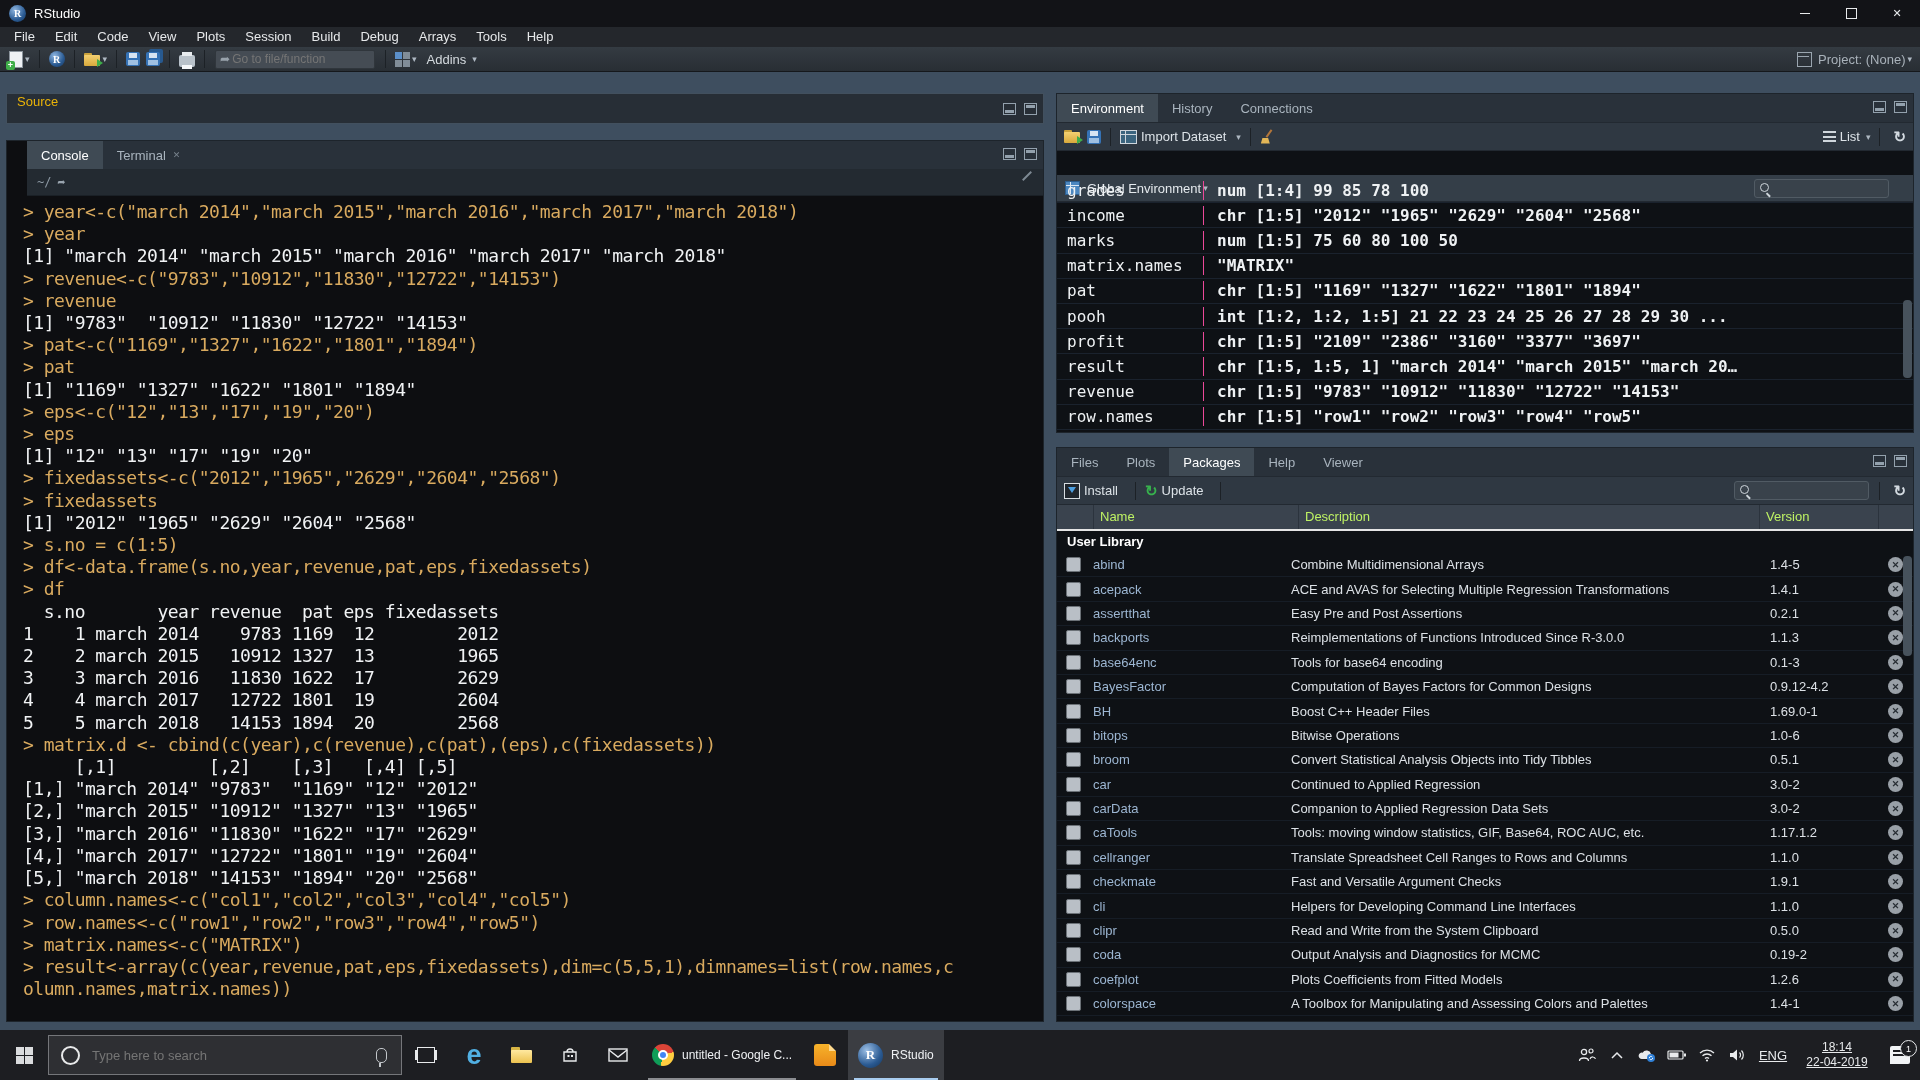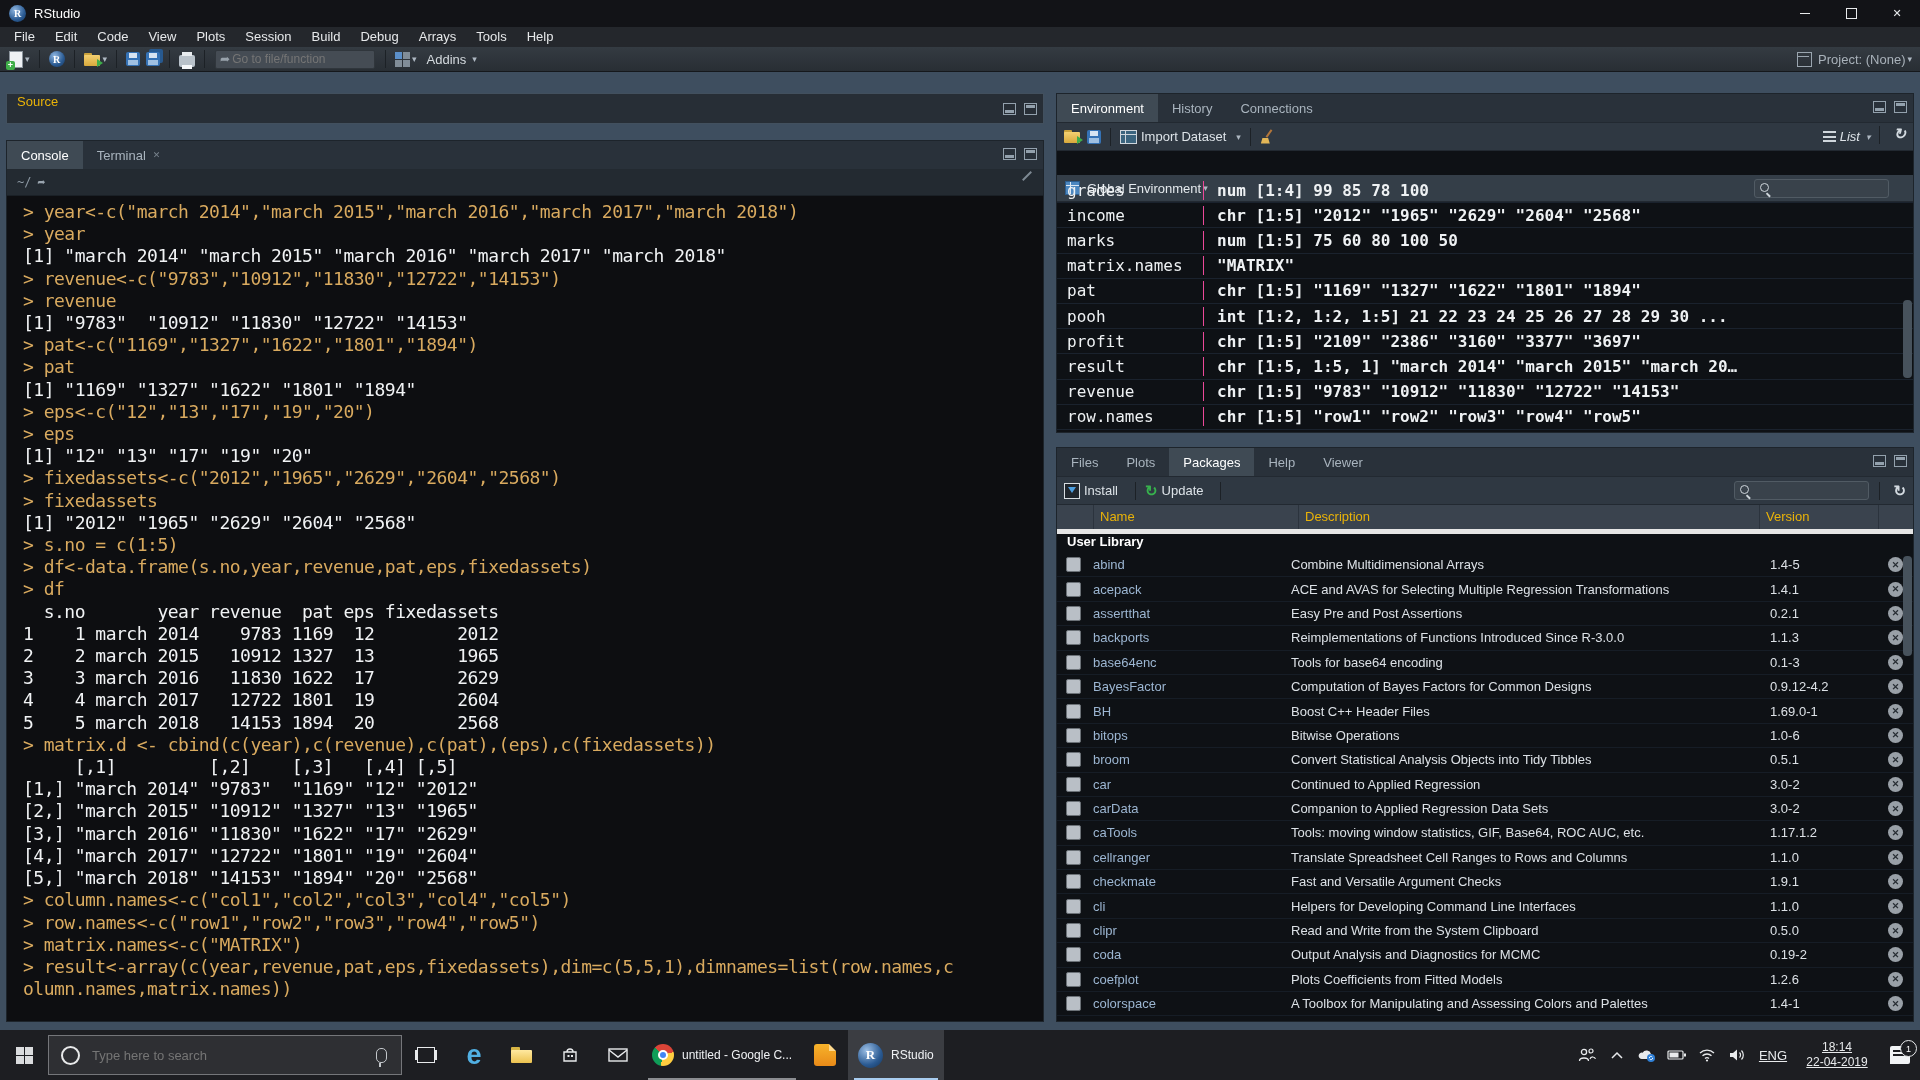--- a/index.html
+++ b/index.html
@@ -46,41 +46,41 @@
   .ptoolbar{height:27px;background:#2f3842;border-top:1px solid #222931;border-bottom:1px solid #222931;
             display:flex;align-items:center;position:relative;font-size:13px;color:#dde3e8;}
   .searchbox{height:17px;background:#39424b;border:1px solid #515b64;border-radius:3px;
              display:flex;align-items:center;padding:0 4px;}
   .searchbox input{background:transparent;border:none;outline:none;width:108px;color:#cfd6dc;font-size:12px;}
   .refresh{font-size:15px;color:#d3dae0;font-weight:bold;margin:0 7px;line-height:1;}
   
   .source-pane{left:6px;top:93px;width:1038px;height:31px;background:#272e36;border:1px solid #42505e;
                display:flex;align-items:flex-start;color:#eab308;font-size:13px;padding-left:10px;box-sizing:border-box;position:absolute;}
   
-  .console-pane{left:6px;top:140px;width:1038px;height:882px;background:#0d0e11;}
+  .console-pane{left:6px;top:140px;width:1038px;height:882px;background:#0d0e11;padding-left:20px;}
   .pathrow{height:26px;background:#232a31;border-bottom:1px solid #1a2026;display:flex;align-items:center;
            color:#8d99a4;font-size:12px;padding-left:10px;font-family:"DejaVu Sans Mono",monospace;position:relative;}
   .console-body{position:absolute;left:0;top:54px;right:0;bottom:0;overflow:hidden;padding:6px 0 0 16px;}
   .cline{white-space:pre;font-family:"DejaVu Sans Mono",monospace;font-size:18px;line-height:22.2px;letter-spacing:-0.5px;}
   .cline.cmd{color:#d9aa5f;}
   .cline.out{color:#f1f3f5;}
   
   .env-pane{left:1056px;top:93px;width:858px;height:340px;background:#0e1115;}
   .envgrid{position:absolute;left:0;top:84px;right:0;bottom:0;overflow:hidden;}
   .envrow{display:flex;height:24.2px;border-bottom:1px solid #1a222d;align-items:center;
           font-family:"DejaVu Sans Mono",monospace;font-size:16px;color:#eef1f3;}
   .envrow .n{width:136px;padding-left:10px;flex:none;overflow:hidden;}
   .envrow .v{flex:1;border-left:1px solid #ec4899;padding-left:13px;white-space:pre;overflow:hidden;font-weight:bold;}
   .globalrow{height:26px;background:#343e48;border-bottom:1px solid #222931;display:flex;align-items:center;
              color:#e4e9ed;font-size:13px;position:relative;margin-top:24px;}
   .scrollbar{position:absolute;right:1px;width:9px;border-radius:4px;background:#47525c;}
   
   .pkg-pane{left:1056px;top:447px;width:858px;height:575px;background:#0e1115;}
-  .colhead{height:24px;background:#3a434e;border-bottom:5px solid #e5e5e5;display:flex;align-items:center;
-           color:#eab308;font-size:13px;}
+  .colhead{height:24px;background:#3a434e;border-bottom:2px solid #e5e5e5;display:flex;align-items:center;
+           color:#bef264;font-size:13px;}
   .colhead .c0{width:36px;flex:none;border-right:1px solid #2b333d;height:100%;}
   .colhead .c1{width:198px;flex:none;padding-left:6px;border-right:1px solid #2b333d;line-height:24px;}
   .colhead .c2{flex:1;padding-left:6px;border-right:1px solid #2b333d;line-height:24px;}
   .colhead .c3{width:112px;flex:none;padding-left:6px;border-right:1px solid #2b333d;line-height:24px;}
   .colhead .c4{width:34px;flex:none;}
   .pkglist{position:absolute;left:0;top:80px;right:0;bottom:0;overflow:hidden;}
   .seclabel{color:#fff;font-weight:bold;font-size:13px;padding:6px 0 4px 10px;}
   .pkgrow{display:flex;align-items:center;height:23.4px;border-bottom:1px solid #161d26;font-size:13px;}
   .pkgrow .cb{width:13px;height:13px;background:#b9bfc6;border:1px solid #6b7177;border-radius:2px;margin:0 12px 0 9px;flex:none;}
   .pkgrow .pn{width:198px;flex:none;color:#9cb6d2;overflow:hidden;}
@@ -345,21 +345,21 @@
       <div class="tsep"></div>
       <div class="ticon">
         <span class="i-table"></span>
         <span class="btnlab">Import Dataset</span>
         <span class="caret">▾</span>
       </div>
       <div class="tsep"></div>
       <div class="ticon">
           <span class="i-broom"></span>
         </div>
-      <div style="margin-left:auto;display:flex;font-style:italic;">
+      <div style="margin-left:auto;display:flex;align-items:center;">
         <div class="ticon">
           <span class="i-list">
               <span></span>
               <span></span>
               <span></span>
             </span>
           <span class="btnlab" style="margin:0 4px;">List</span>
           <span class="caret">▾</span>
         </div>
         <div class="tsep"></div>

